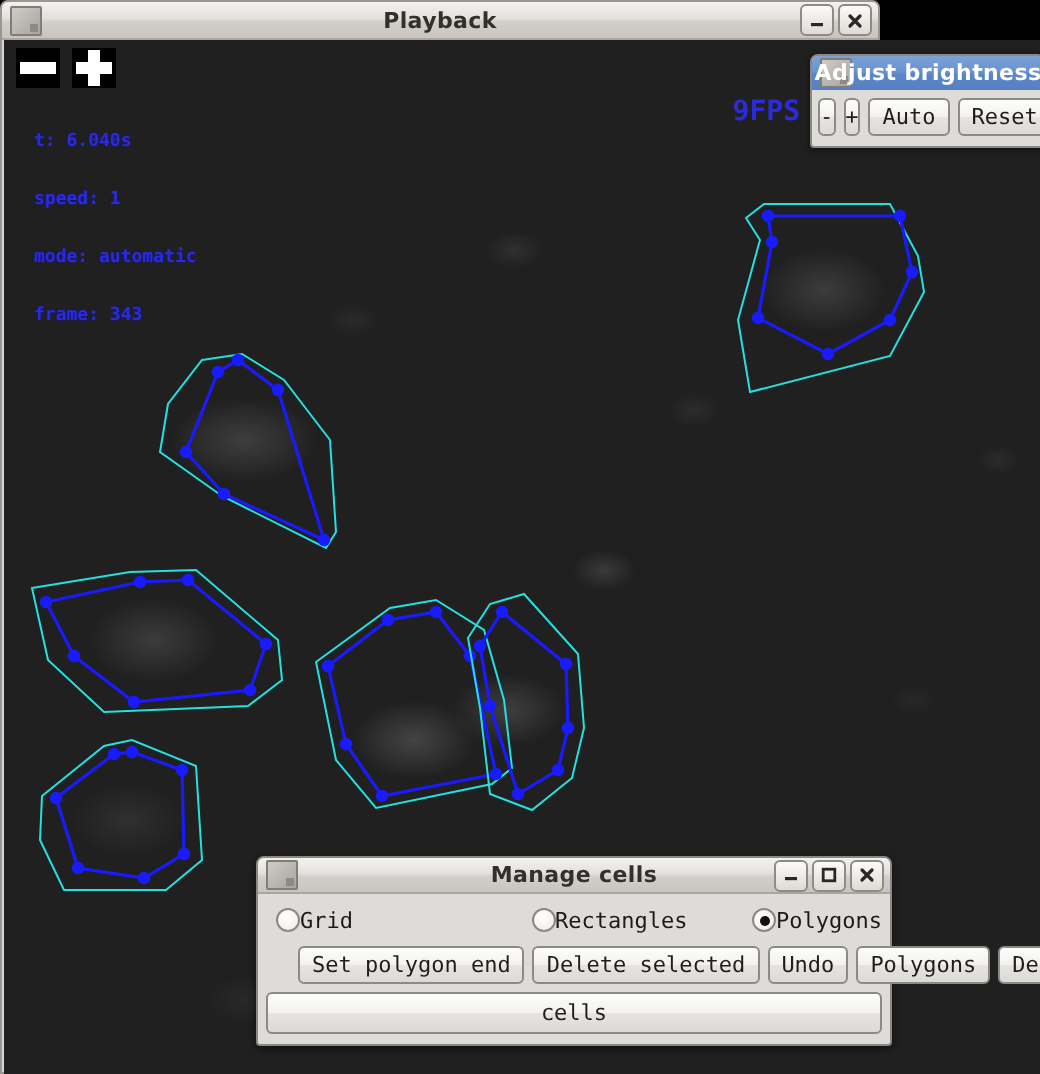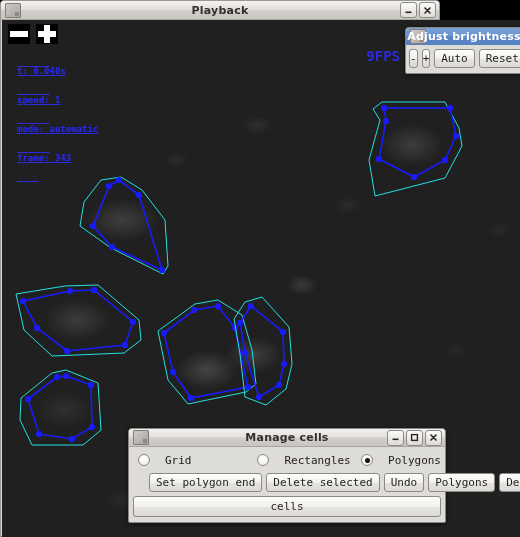--- a/index.html
+++ b/index.html
@@ -134,21 +134,20 @@
   .hud {
     position: absolute;
     left: 15px; top: 28px;
     color: #2b2bdd;
     font-family: "DejaVu Sans Mono", monospace;
     font-size: 9px;
     line-height: 9.6px;
     font-weight: bold;
     white-space: pre;
     text-shadow: 0 0 1px #1414a8;
-    text-decoration: underline;
   }
   .hud-fps {
     position: absolute;
     right: 120px; top: 28px;
     color: #2b2bdd;
     font-family: "DejaVu Sans Mono", monospace;
     font-size: 14px;
     font-weight: bold;
   }
 
@@ -233,21 +232,21 @@
     gap: 4px;
   }
   .radio-row {
     display: flex;
     align-items: center;
     height: 18px;
   }
   .radio-item {
     display: flex;
     align-items: center;
-    gap: 15px;
+    gap: 0;
     font-family: "DejaVu Sans Mono", monospace;
     font-size: 11px;
     color: #1d1b19;
   }
   .radio-item.r1 { width: 150px; padding-left: 5px; }
   .radio-item.r2 { width: 130px; }
   .radio {
     width: 12px; height: 12px;
     border-radius: 50%;
     background: radial-gradient(circle at 40% 35%, #ffffff, #eceae6);

